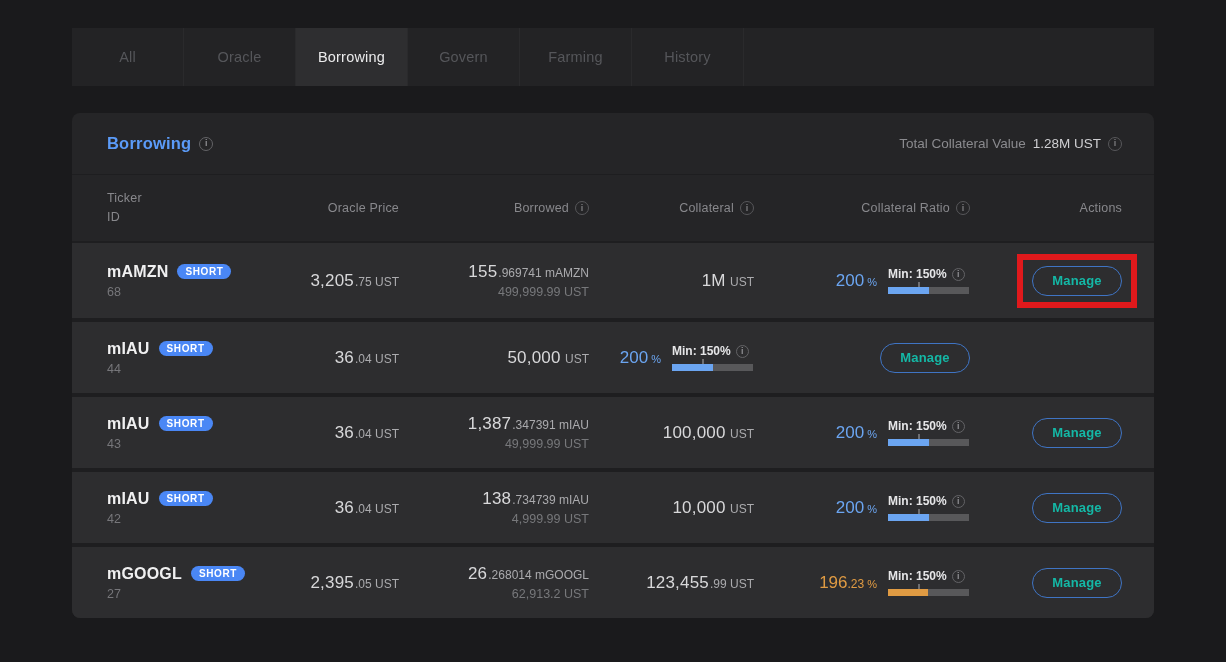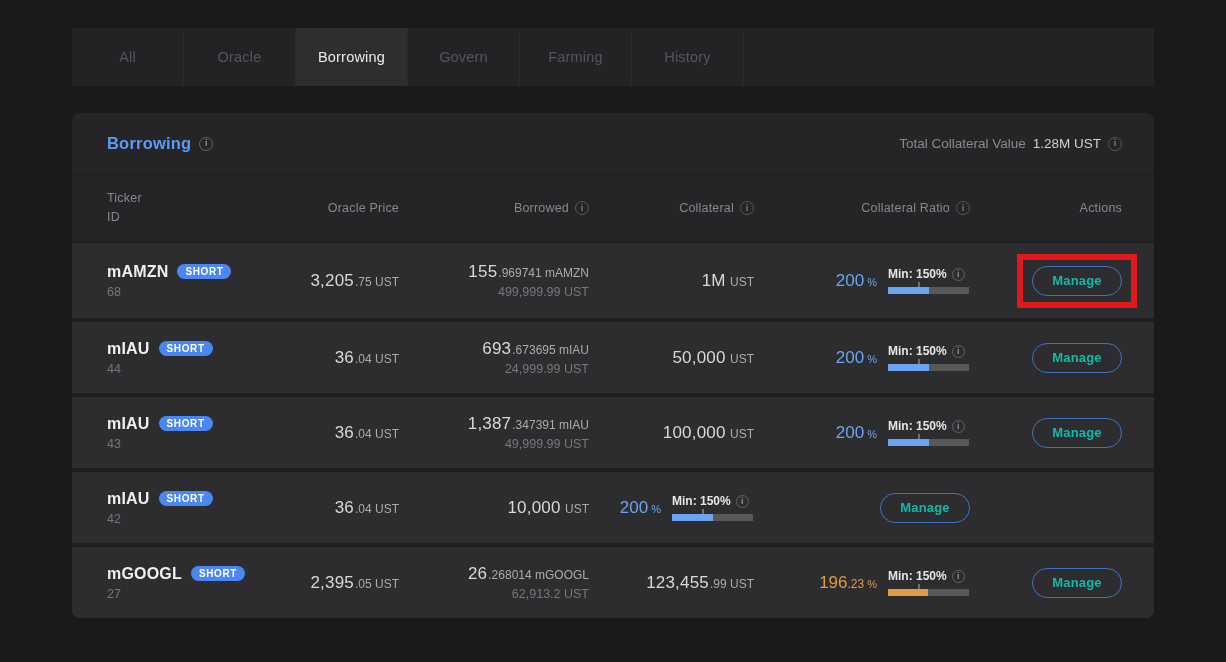--- a/index.html
+++ b/index.html
@@ -198,24 +198,20 @@
       <div class="ticker-line">
         <span class="ticker">mIAU</span>
         <span class="badge">SHORT</span>
       </div>
       <div class="row-id">44</div>
     </div>
     <div class="num-cell">
       <span class="num-main">36</span><span class="num-sub">.04 UST</span>
     </div>
     <div class="num-cell">
-      <div><span class="num-main">693</span><span class="num-sub">.673695 mIAU</span></div>
-      <div class="sub-ust">24,999.99 UST</div>
-    </div>
-    <div class="num-cell">
       <span class="num-main">50,000</span><span class="num-sub"> UST</span>
     </div>
     <div class="ratio-cell">
       <span class="ratio-value" style="color: rgb(107, 165, 241);"><span>200</span><span class="ratio-sub"></span><span class="ratio-unit">%</span></span>
       <div class="ratio-right">
         <div class="min-line">
           <span class="min-label">Min: 150%</span>
           <span class="info-icon"></span>
         </div>
         <div class="bar">
@@ -272,20 +268,24 @@
       <div class="ticker-line">
         <span class="ticker">mIAU</span>
         <span class="badge">SHORT</span>
       </div>
       <div class="row-id">42</div>
     </div>
     <div class="num-cell">
       <span class="num-main">36</span><span class="num-sub">.04 UST</span>
     </div>
     <div class="num-cell">
+      <div><span class="num-main">138</span><span class="num-sub">.734739 mIAU</span></div>
+      <div class="sub-ust">4,999.99 UST</div>
+    </div>
+    <div class="num-cell">
       <span class="num-main">10,000</span><span class="num-sub"> UST</span>
     </div>
     <div class="ratio-cell">
       <span class="ratio-value" style="color: rgb(107, 165, 241);"><span>200</span><span class="ratio-sub"></span><span class="ratio-unit">%</span></span>
       <div class="ratio-right">
         <div class="min-line">
           <span class="min-label">Min: 150%</span>
           <span class="info-icon"></span>
         </div>
         <div class="bar">

